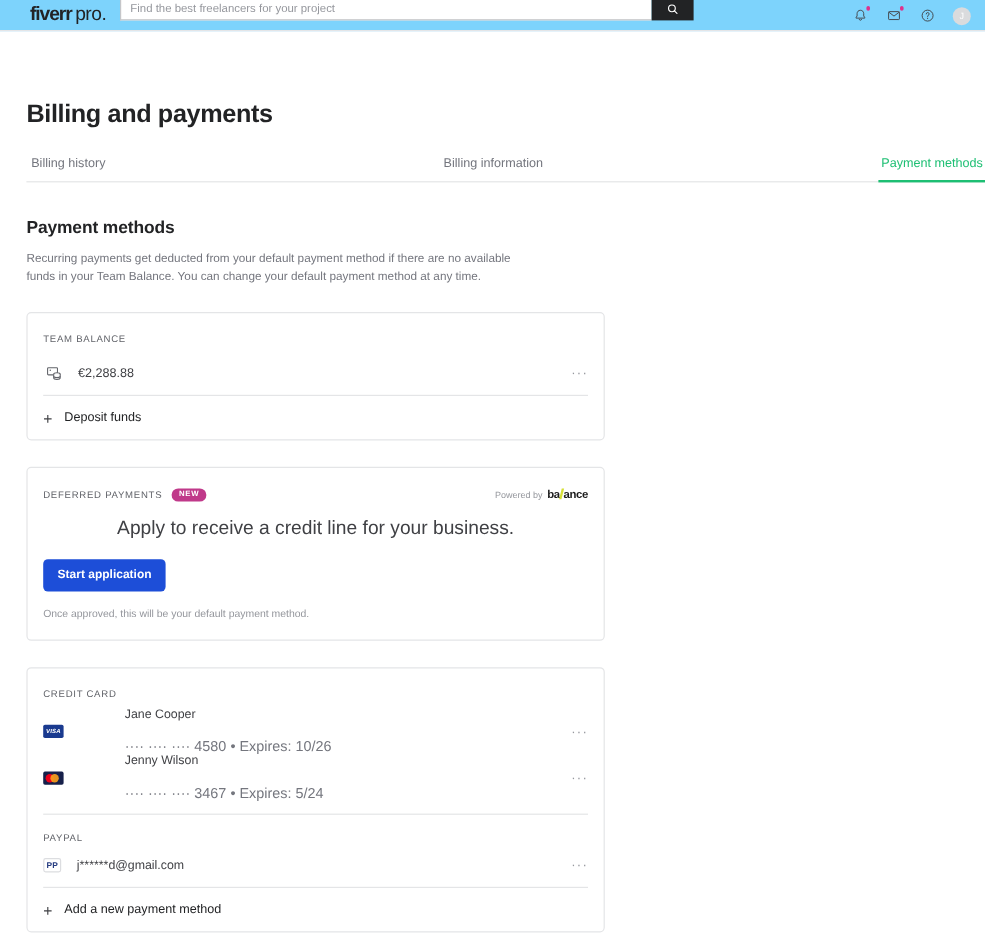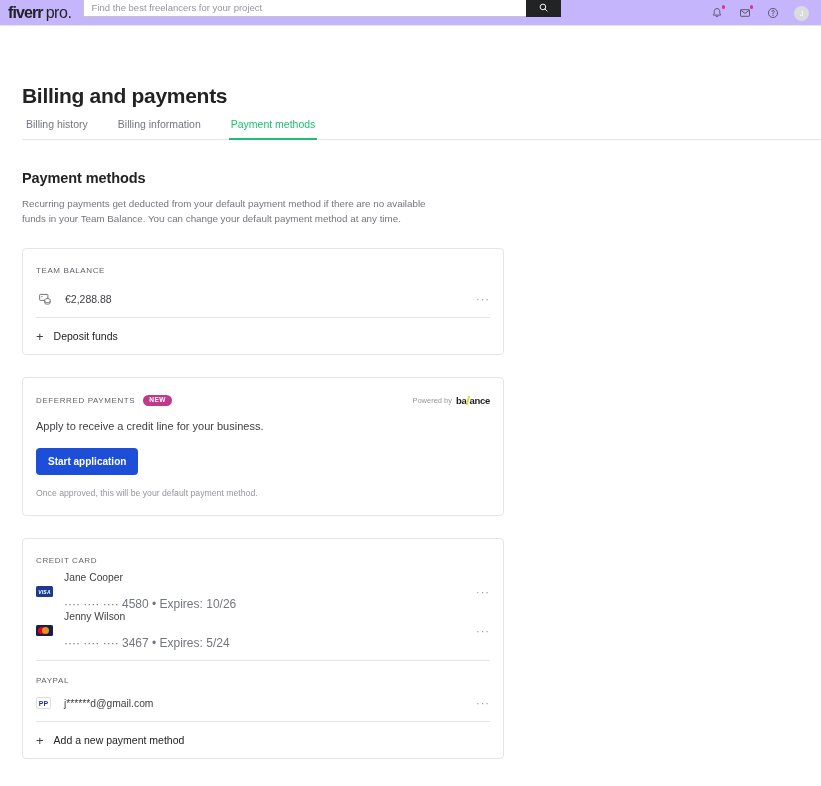--- a/index.html
+++ b/index.html
@@ -9,25 +9,25 @@
     background: #ffffff;
     font-family: "Liberation Sans", sans-serif;
     color: #404145;
     overflow: hidden;
   }
 
   
   .header {
     height: 26px;
     width: 821px;
-    background: #c4b5fd;
+    background: #7dd3fc;
     border-bottom: 1px solid #e4e5e7;
     display: flex;
     align-items: center;
-    padding: 0 12px 0 8px;
+    padding: 0 12px 0 25px;
     position: relative;
   }
   .logo {
     display: flex;
     align-items: baseline;
     font-size: 16px;
     letter-spacing: -0.6px;
     white-space: nowrap;
     margin-right: 11px;
     user-select: none;
@@ -101,24 +101,25 @@
     font-weight: 700;
     color: #222325;
     letter-spacing: -0.3px;
     margin-top: 58px;
   }
 
   .tabs {
     display: flex;
     align-items: flex-end;
     gap: 26px;
-    margin-top: 10px;
+    margin-top: 22px;
     border-bottom: 1px solid #e4e5e7;
     width: 799px;
     padding-left: 2px;
+    justify-content: space-between;
   }
   .tab {
     font-size: 10.5px;
     color: #74767e;
     padding: 0 2px 8px 2px;
     cursor: pointer;
     border-bottom: 2px solid transparent;
     margin-bottom: -1px;
     white-space: nowrap;
   }
@@ -220,37 +221,37 @@
   }
   .balance-logo .slash {
     display: inline-block;
     width: 2px;
     height: 9px;
     background: #d6e035;
     transform: skewX(-14deg);
     vertical-align: -1px;
     margin: 0 0.5px;
   }
-  .deferred-text { font-size: 11px; color: #404145; margin-top: 14px; }
+  .deferred-text { font-size: 16px; color: #404145; margin-top: 14px; text-align: center; }
   .start-btn {
     margin-top: 16px;
     background: #1d4ed8;
     color: #ffffff;
     border: none;
     border-radius: 4px;
     font-size: 10px;
     font-weight: 700;
     font-family: "Liberation Sans", sans-serif;
     padding: 8px 12px;
     cursor: pointer;
   }
   .deferred-note { font-size: 8.7px; color: #95979d; margin: 13px 0 17px; }
 
   
-  .pm-row { min-height: 36px; align-items: center; }
+  .pm-row { min-height: 36px; align-items: center; gap: 40px; }
   .pm-row.first { margin-top: 7px; }
   .pm-text { margin-left: 11px; }
   .pm-name { font-size: 10.3px; color: #404145; }
   .pm-sub { font-size: 12px; color: #74767e; margin-top: 14px; text-align: right; }
 
   .card-brand {
     width: 17px; height: 11px;
     border-radius: 1.5px;
     display: flex; align-items: center; justify-content: center;
     overflow: hidden;

